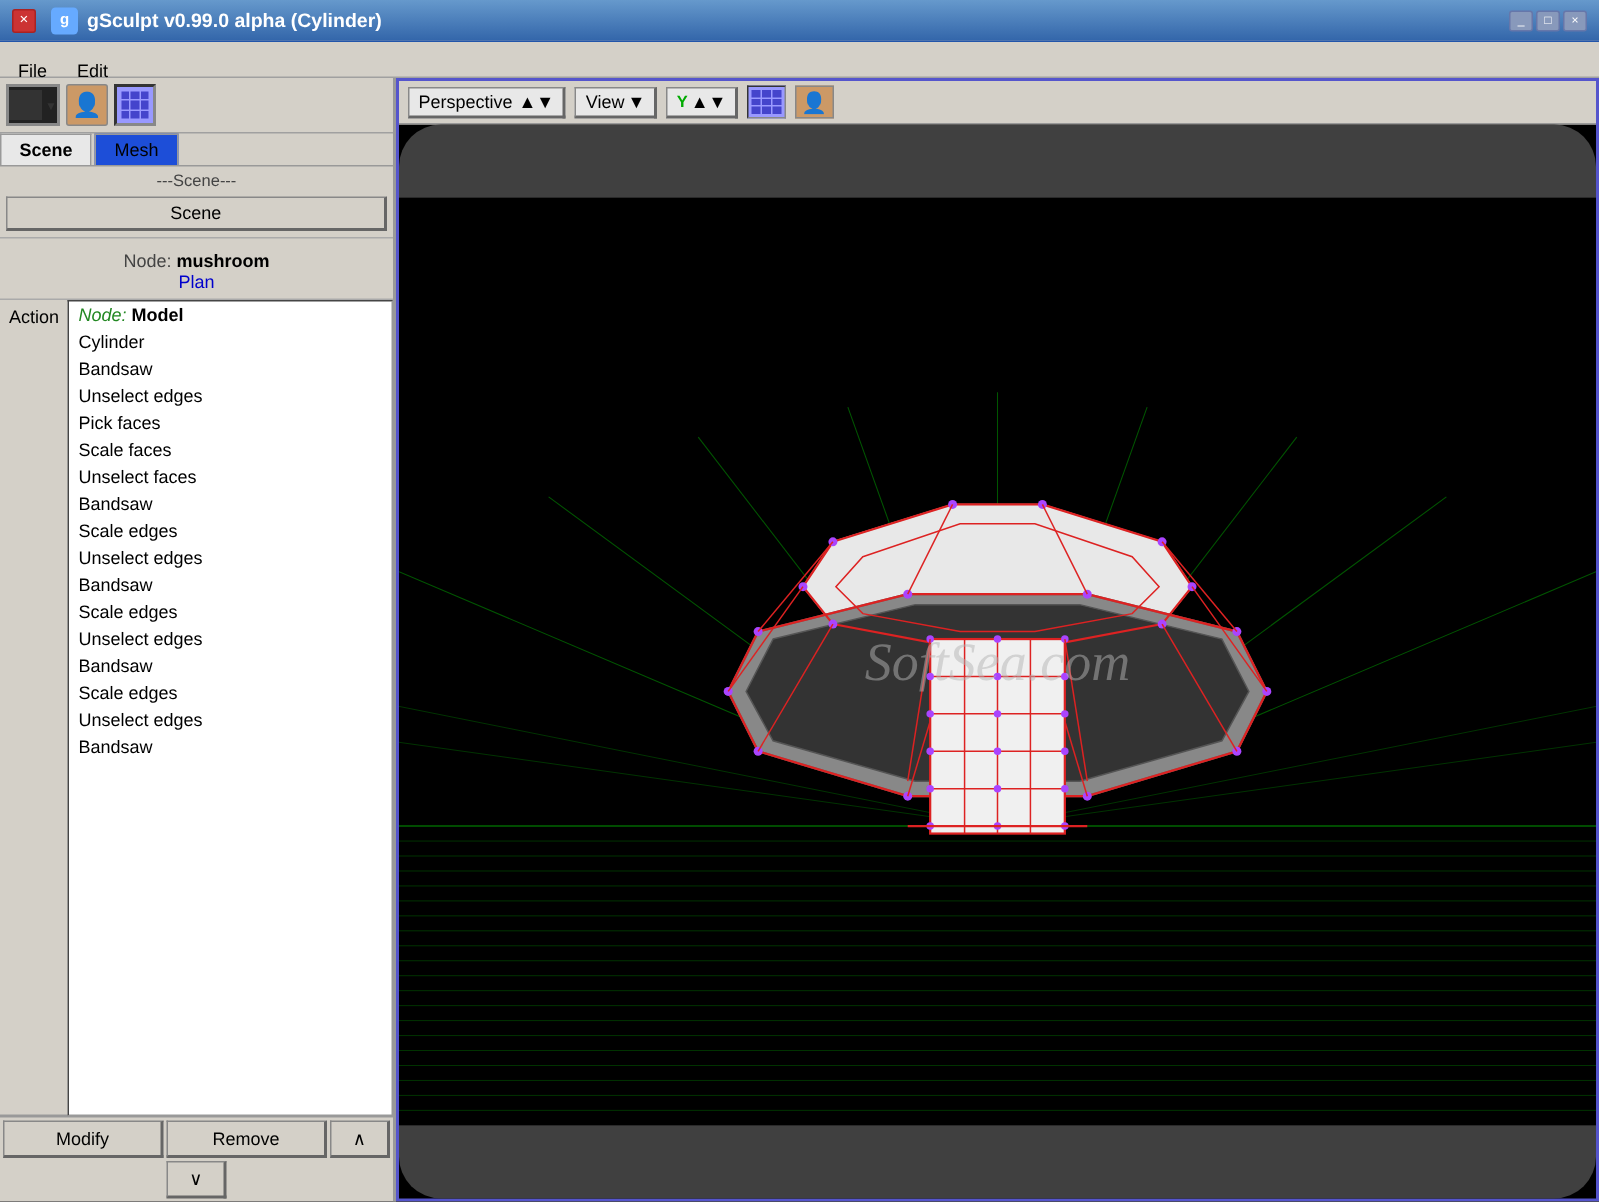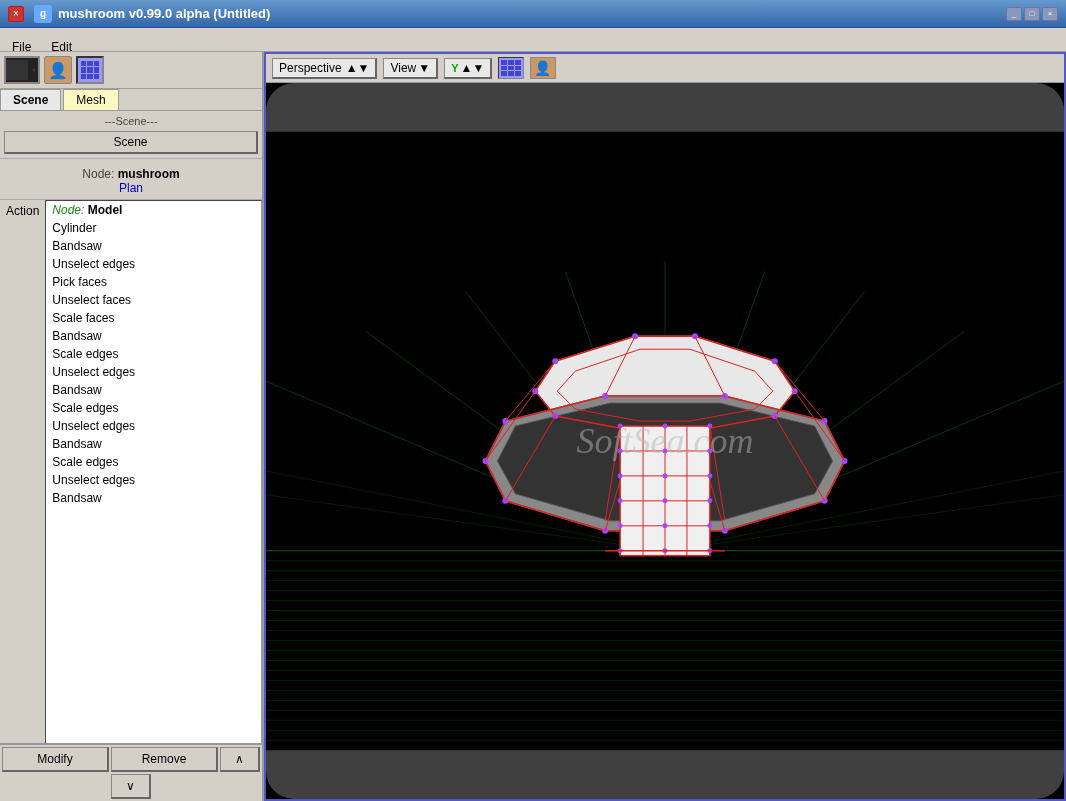--- a/index.html
+++ b/index.html
@@ -134,21 +134,21 @@
     }
     .grid-cell { background: #4444cc; }
 
     
     .tabs {
       display: flex;
       border-bottom: 1px solid #999;
     }
     .tab {
       padding: 3px 12px;
-      background: #fef9c3;
+      background: #1d4ed8;
       border: 1px solid #999;
       border-bottom: none;
       cursor: pointer;
       font-size: 12px;
       margin-right: 2px;
     }
     .tab.active {
       background: #e8e8e8;
       font-weight: bold;
     }
@@ -367,21 +367,21 @@
     }
   </style>
 </head>
 <body>
 
 <div class="title-bar">
   <div class="title-bar-close">
     <span>×</span>
   </div>
   <div class="title-bar-icon">g</div>
-  <span class="title-text">mushroom v0.99.0 alpha (Untitled)</span>
+  <span class="title-text">gSculpt v0.99.0 alpha (Cylinder)</span>
   <div class="title-bar-controls">
     <div class="title-btn">_</div>
     <div class="title-btn">□</div>
     <div class="title-btn">×</div>
   </div>
 </div>
 
 <div class="menu-bar">
   <div class="menu-item">File</div>
   <div class="menu-item">Edit</div>
@@ -432,22 +432,22 @@
 
     <div class="action-section">
       <div class="action-header">Action</div>
       <div class="action-list-container">
 
       <div class="action-item header-item"><em>Node:</em> <span class="bold">Model</span></div>
           <div class="action-item">Cylinder</div>
           <div class="action-item">Bandsaw</div>
           <div class="action-item">Unselect edges</div>
           <div class="action-item">Pick faces</div>
+          <div class="action-item">Scale faces</div>
           <div class="action-item">Unselect faces</div>
-          <div class="action-item">Scale faces</div>
           <div class="action-item">Bandsaw</div>
           <div class="action-item">Scale edges</div>
           <div class="action-item">Unselect edges</div>
           <div class="action-item">Bandsaw</div>
           <div class="action-item">Scale edges</div>
           <div class="action-item">Unselect edges</div>
           <div class="action-item">Bandsaw</div>
           <div class="action-item">Scale edges</div>
           <div class="action-item">Unselect edges</div>
           <div class="action-item">Bandsaw</div>

